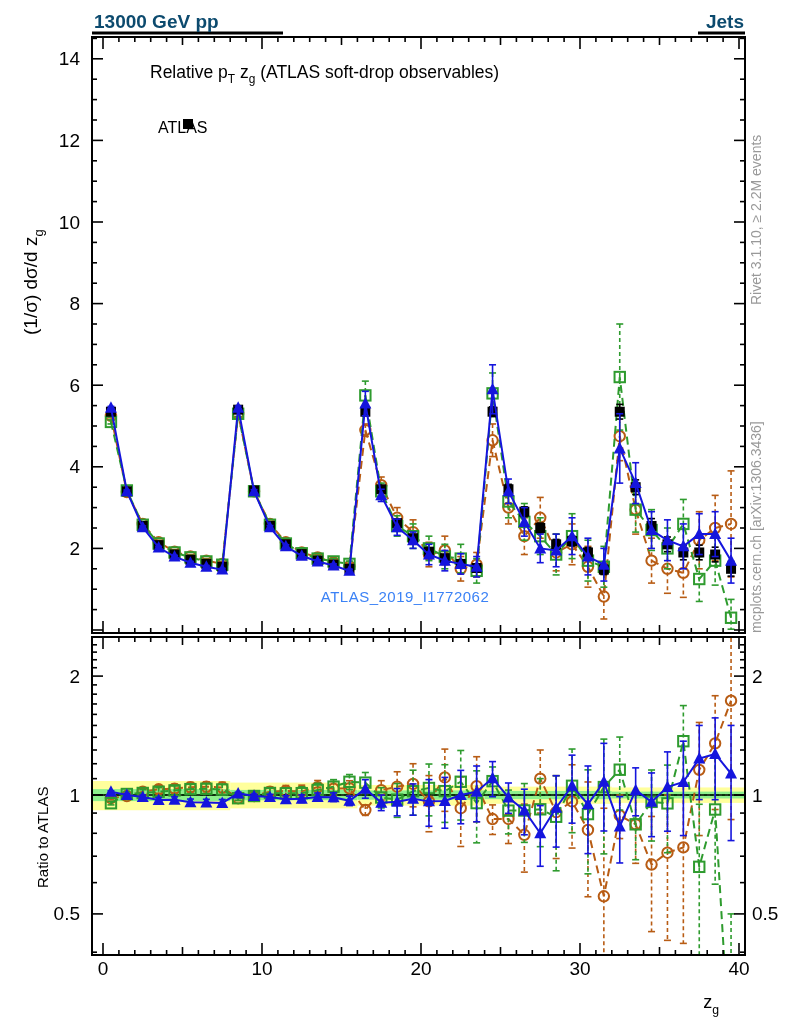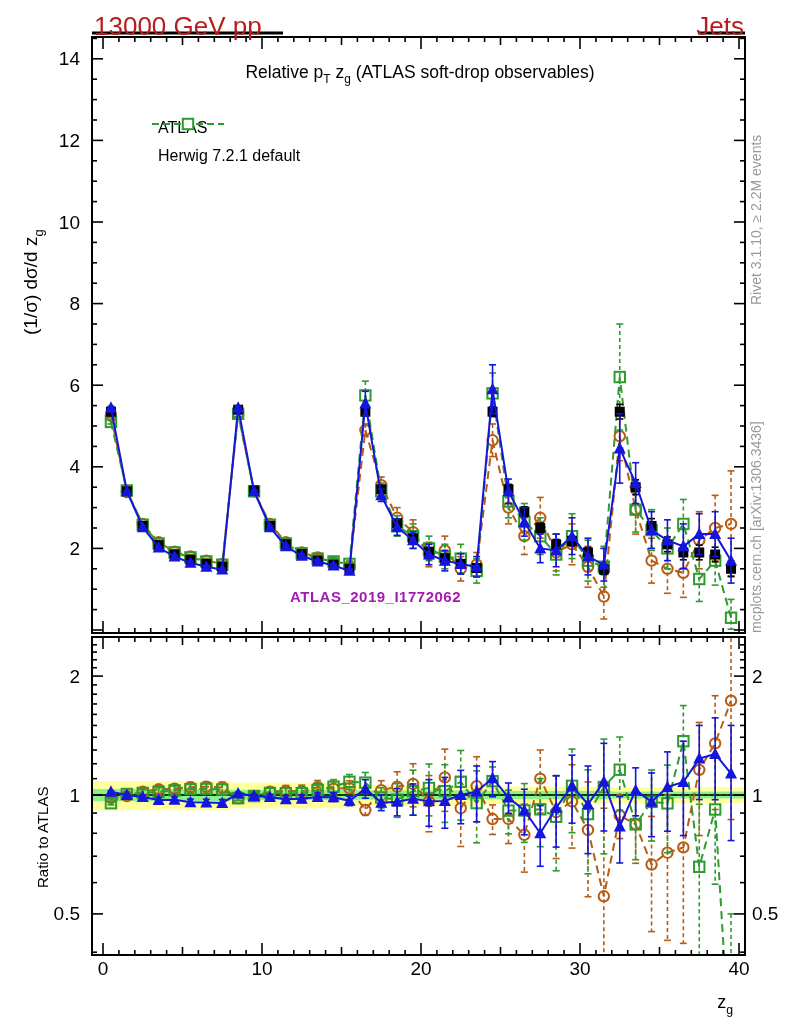--- a/index.html
+++ b/index.html
@@ -1,40 +1,40 @@
 <!DOCTYPE html>
 <html><head>
 <meta charset="utf-8">
 <style>
   html,body{margin:0;padding:0;background:#fff;}
   .figure{
     position:relative;width:786px;height:1024px;background:#ffffff;
     font-family:"Liberation Sans","DejaVu Sans",sans-serif;color:#000;overflow:hidden;
   }
   svg{position:absolute;left:0;top:0;}
-  .hdr{position:absolute;top:11px;font-size:26px;color:#b91c1c;white-space:nowrap;}
+  .hdr{position:absolute;top:11px;font-size:19px;color:#0c4a6e;white-space:nowrap;font-weight:bold;}
   .hdr-beam{left:94px;}
   .hdr-proc{right:42px;margin-left:10px;}
-  .plot-title{position:absolute;left:150px;top:62px;width:540px;text-align:center;font-size:17.5px;white-space:nowrap;}
+  .plot-title{position:absolute;left:150px;top:62px;width:540px;text-align:left;font-size:17.5px;white-space:nowrap;}
   sub.s{font-size:0.68em;vertical-align:-0.45em;}
   .legend{position:absolute;left:146px;top:114px;}
   .legend-row{display:flex;align-items:center;height:28px;}
   .legend-sample{width:84px;height:20px;flex:0 0 84px;}
   .legend-label{font-size:16px;margin-left:12px;white-space:nowrap;}
-  .watermark{position:absolute;left:290px;top:588px;width:230px;
-    font-size:15px;color:#a21caf;letter-spacing:0.5px;font-weight:bold;}
+  .watermark{position:absolute;left:290px;top:588px;width:230px;text-align:center;
+    font-size:15px;color:#3b82f6;letter-spacing:0.5px;}
   .side-note{position:absolute;color:#999;font-size:14px;white-space:nowrap;
     transform:rotate(-90deg);transform-origin:0 0;}
   .side-note-top{left:748px;top:305px;width:270px;}
   .side-note-bottom{left:748px;top:633px;width:288px;}
   .ylabel-top{position:absolute;left:20px;top:335px;width:300px;font-size:19px;white-space:nowrap;
     transform:rotate(-90deg);transform-origin:0 0;}
   .ylabel-ratio{position:absolute;left:34px;top:888px;width:190px;font-size:15px;white-space:nowrap;
     transform:rotate(-90deg);transform-origin:0 0;}
-  .xlabel{position:absolute;left:533px;top:992px;width:200px;text-align:right;font-size:18px;}
+  .xlabel{position:absolute;left:519px;top:992px;width:200px;text-align:right;font-size:18px;}
 </style>
 </head>
 <body>
 
 <div class="figure">
 
   <svg id="chart" width="786" height="1024">
       <defs>
         <clipPath id="clipTop">
           <rect x="92" y="37" width="653" height="596"></rect>
@@ -1501,27 +1501,20 @@
 
   <div class="plot-title"><span>Relative p</span><sub class="s">T</sub><span> z</span><sub class="s">g</sub><span> (ATLAS soft-drop observables)</span></div>
 
   <div class="legend">
     <div class="legend-row">
       <svg class="legend-sample" viewBox="0 0 84 20">
           <rect x="37" y="5" width="10" height="10" fill="#000000"></rect>
         </svg>
       <span class="legend-label">ATLAS</span>
     </div>
-    <div class="legend-row">
-      <svg class="legend-sample" viewBox="0 0 84 20">
-          <line x1="6" y1="10" x2="78" y2="10" stroke="#2e9b2e" stroke-width="2" stroke-dasharray="7,4"></line>
-          <rect x="36.8" y="4.8" width="10.4" height="10.4" fill="#fff" stroke="#2e9b2e" stroke-width="2"></rect>
-        </svg>
-      <span class="legend-label">Herwig 7.2.1 default</span>
-    </div>
   </div>
 
   <div class="watermark">ATLAS_2019_I1772062</div>
 
   <div class="side-note side-note-top">Rivet 3.1.10, ≥ 2.2M events</div>
   <div class="side-note side-note-bottom">mcplots.cern.ch [arXiv:1306.3436]</div>
 
   <div class="ylabel-top"><span>(1/σ) dσ/d z</span><sub class="s">g</sub></div>
 
   <div class="ylabel-ratio">Ratio to ATLAS</div>

